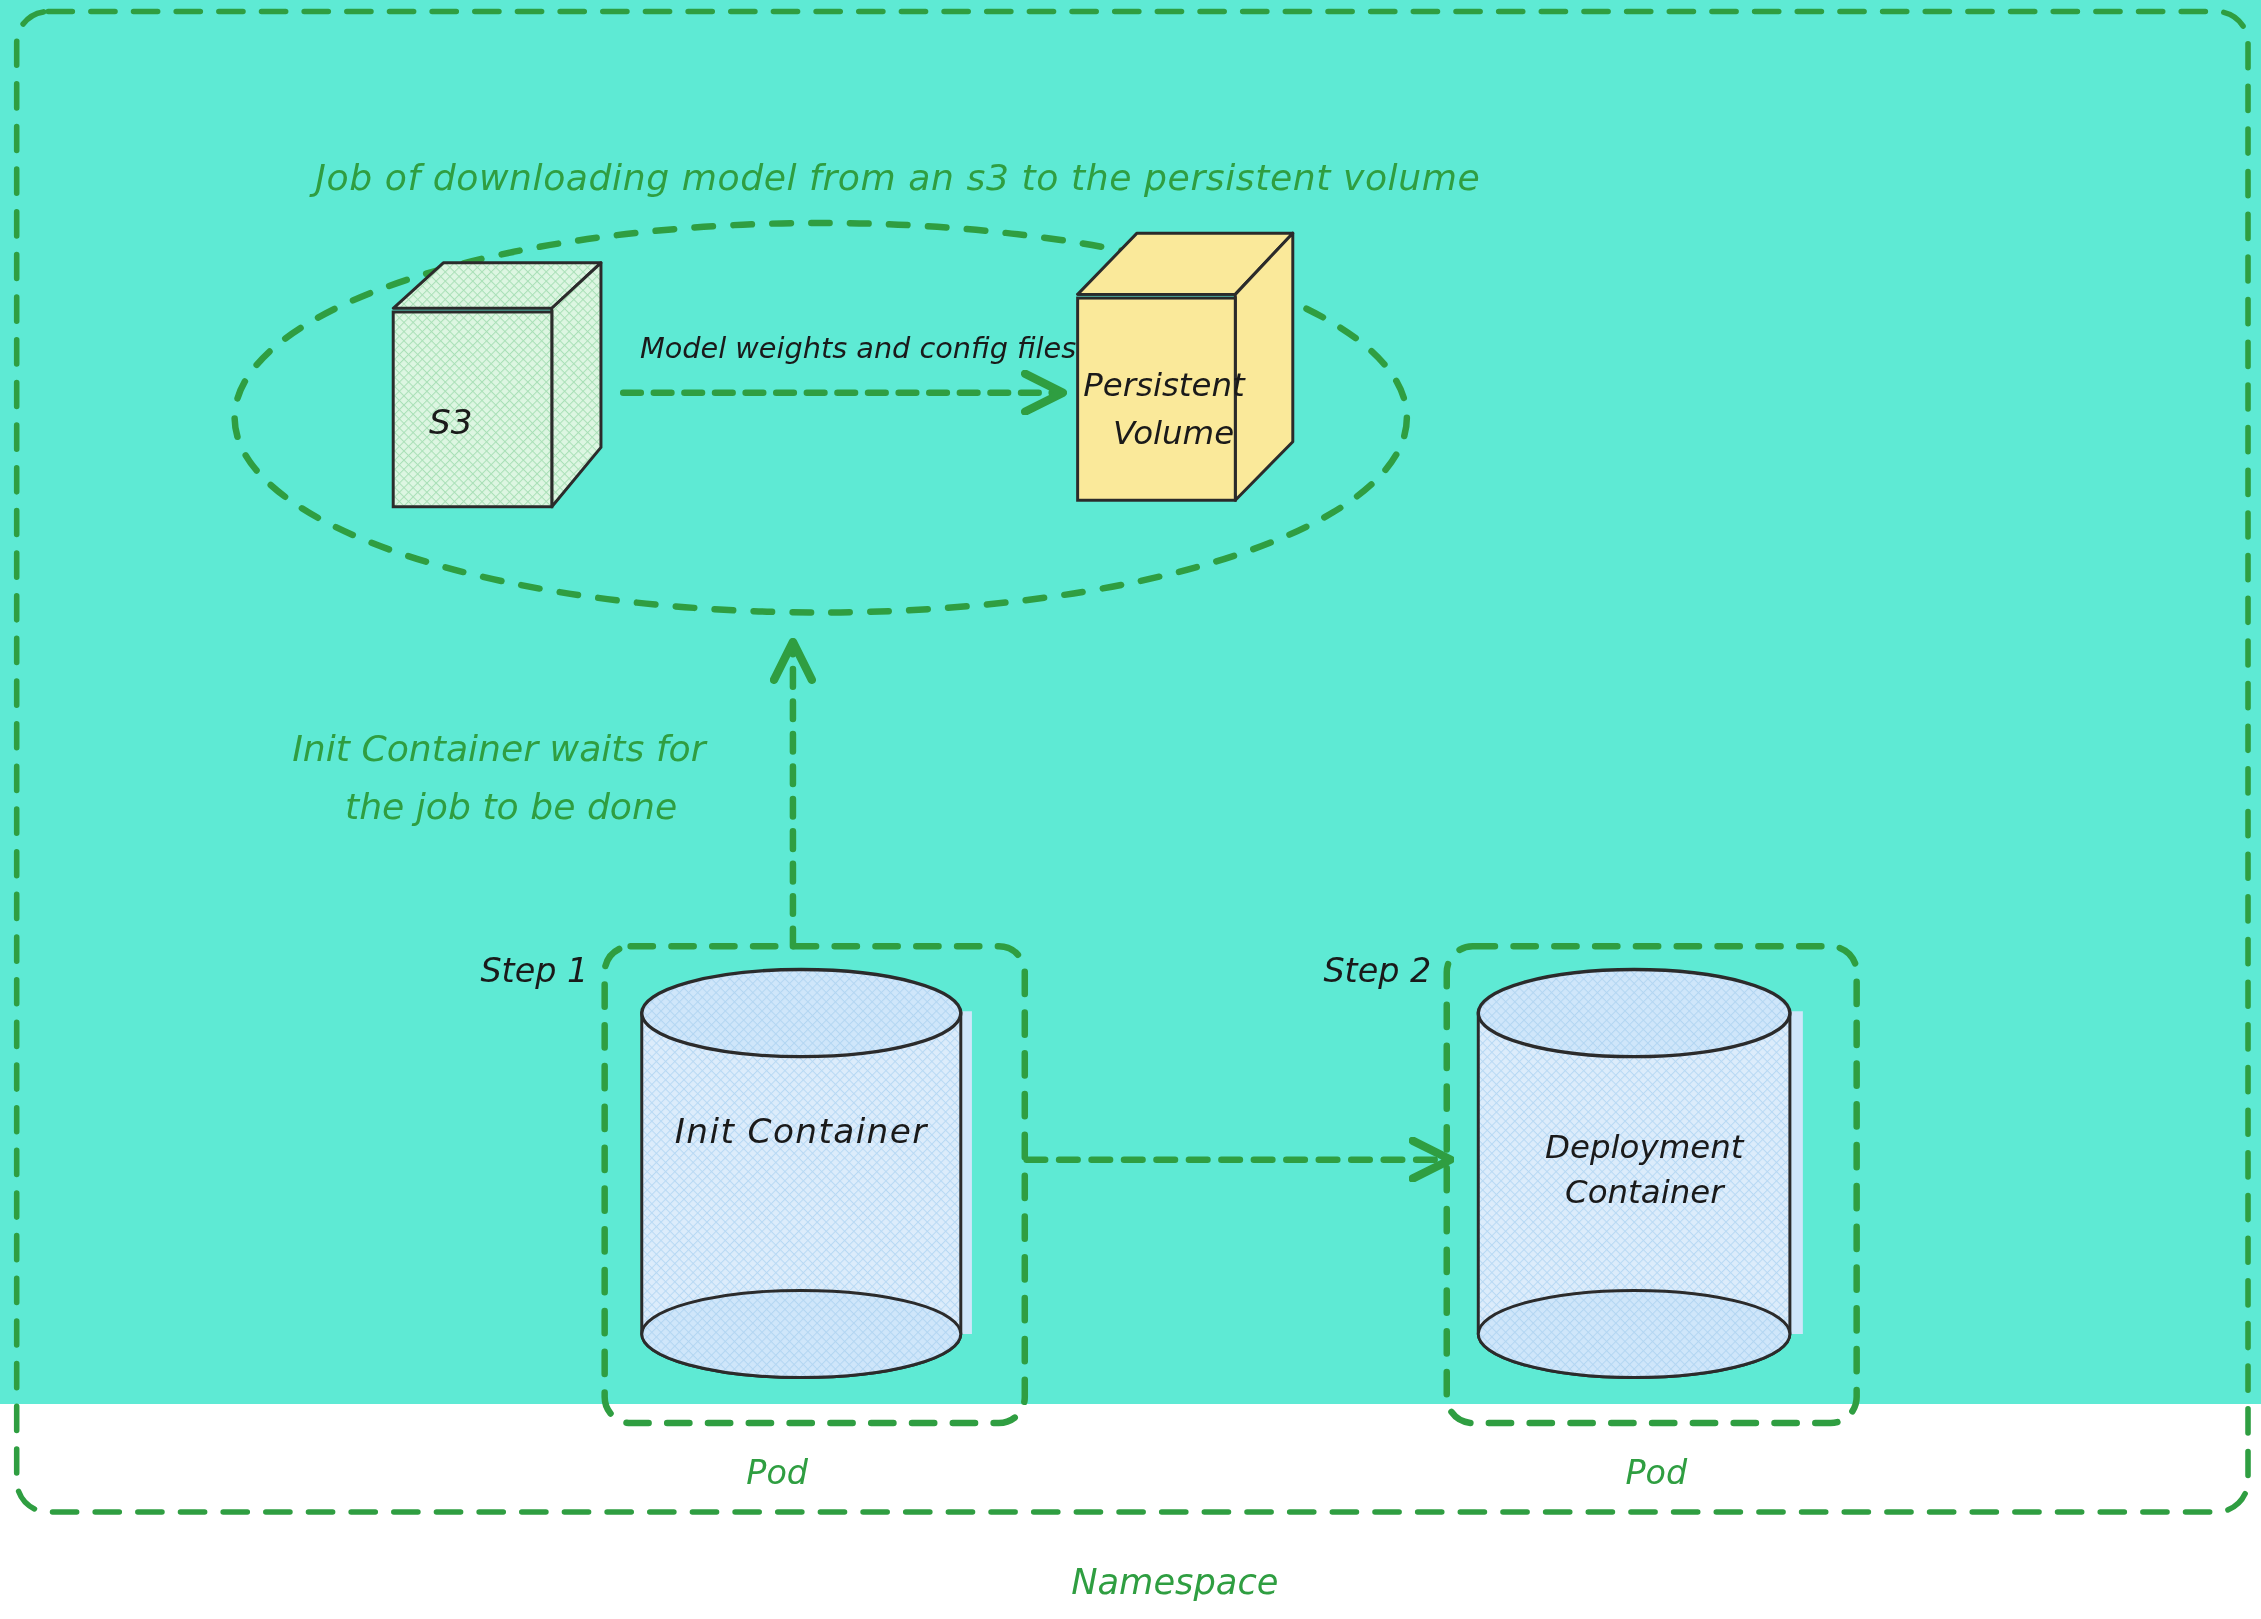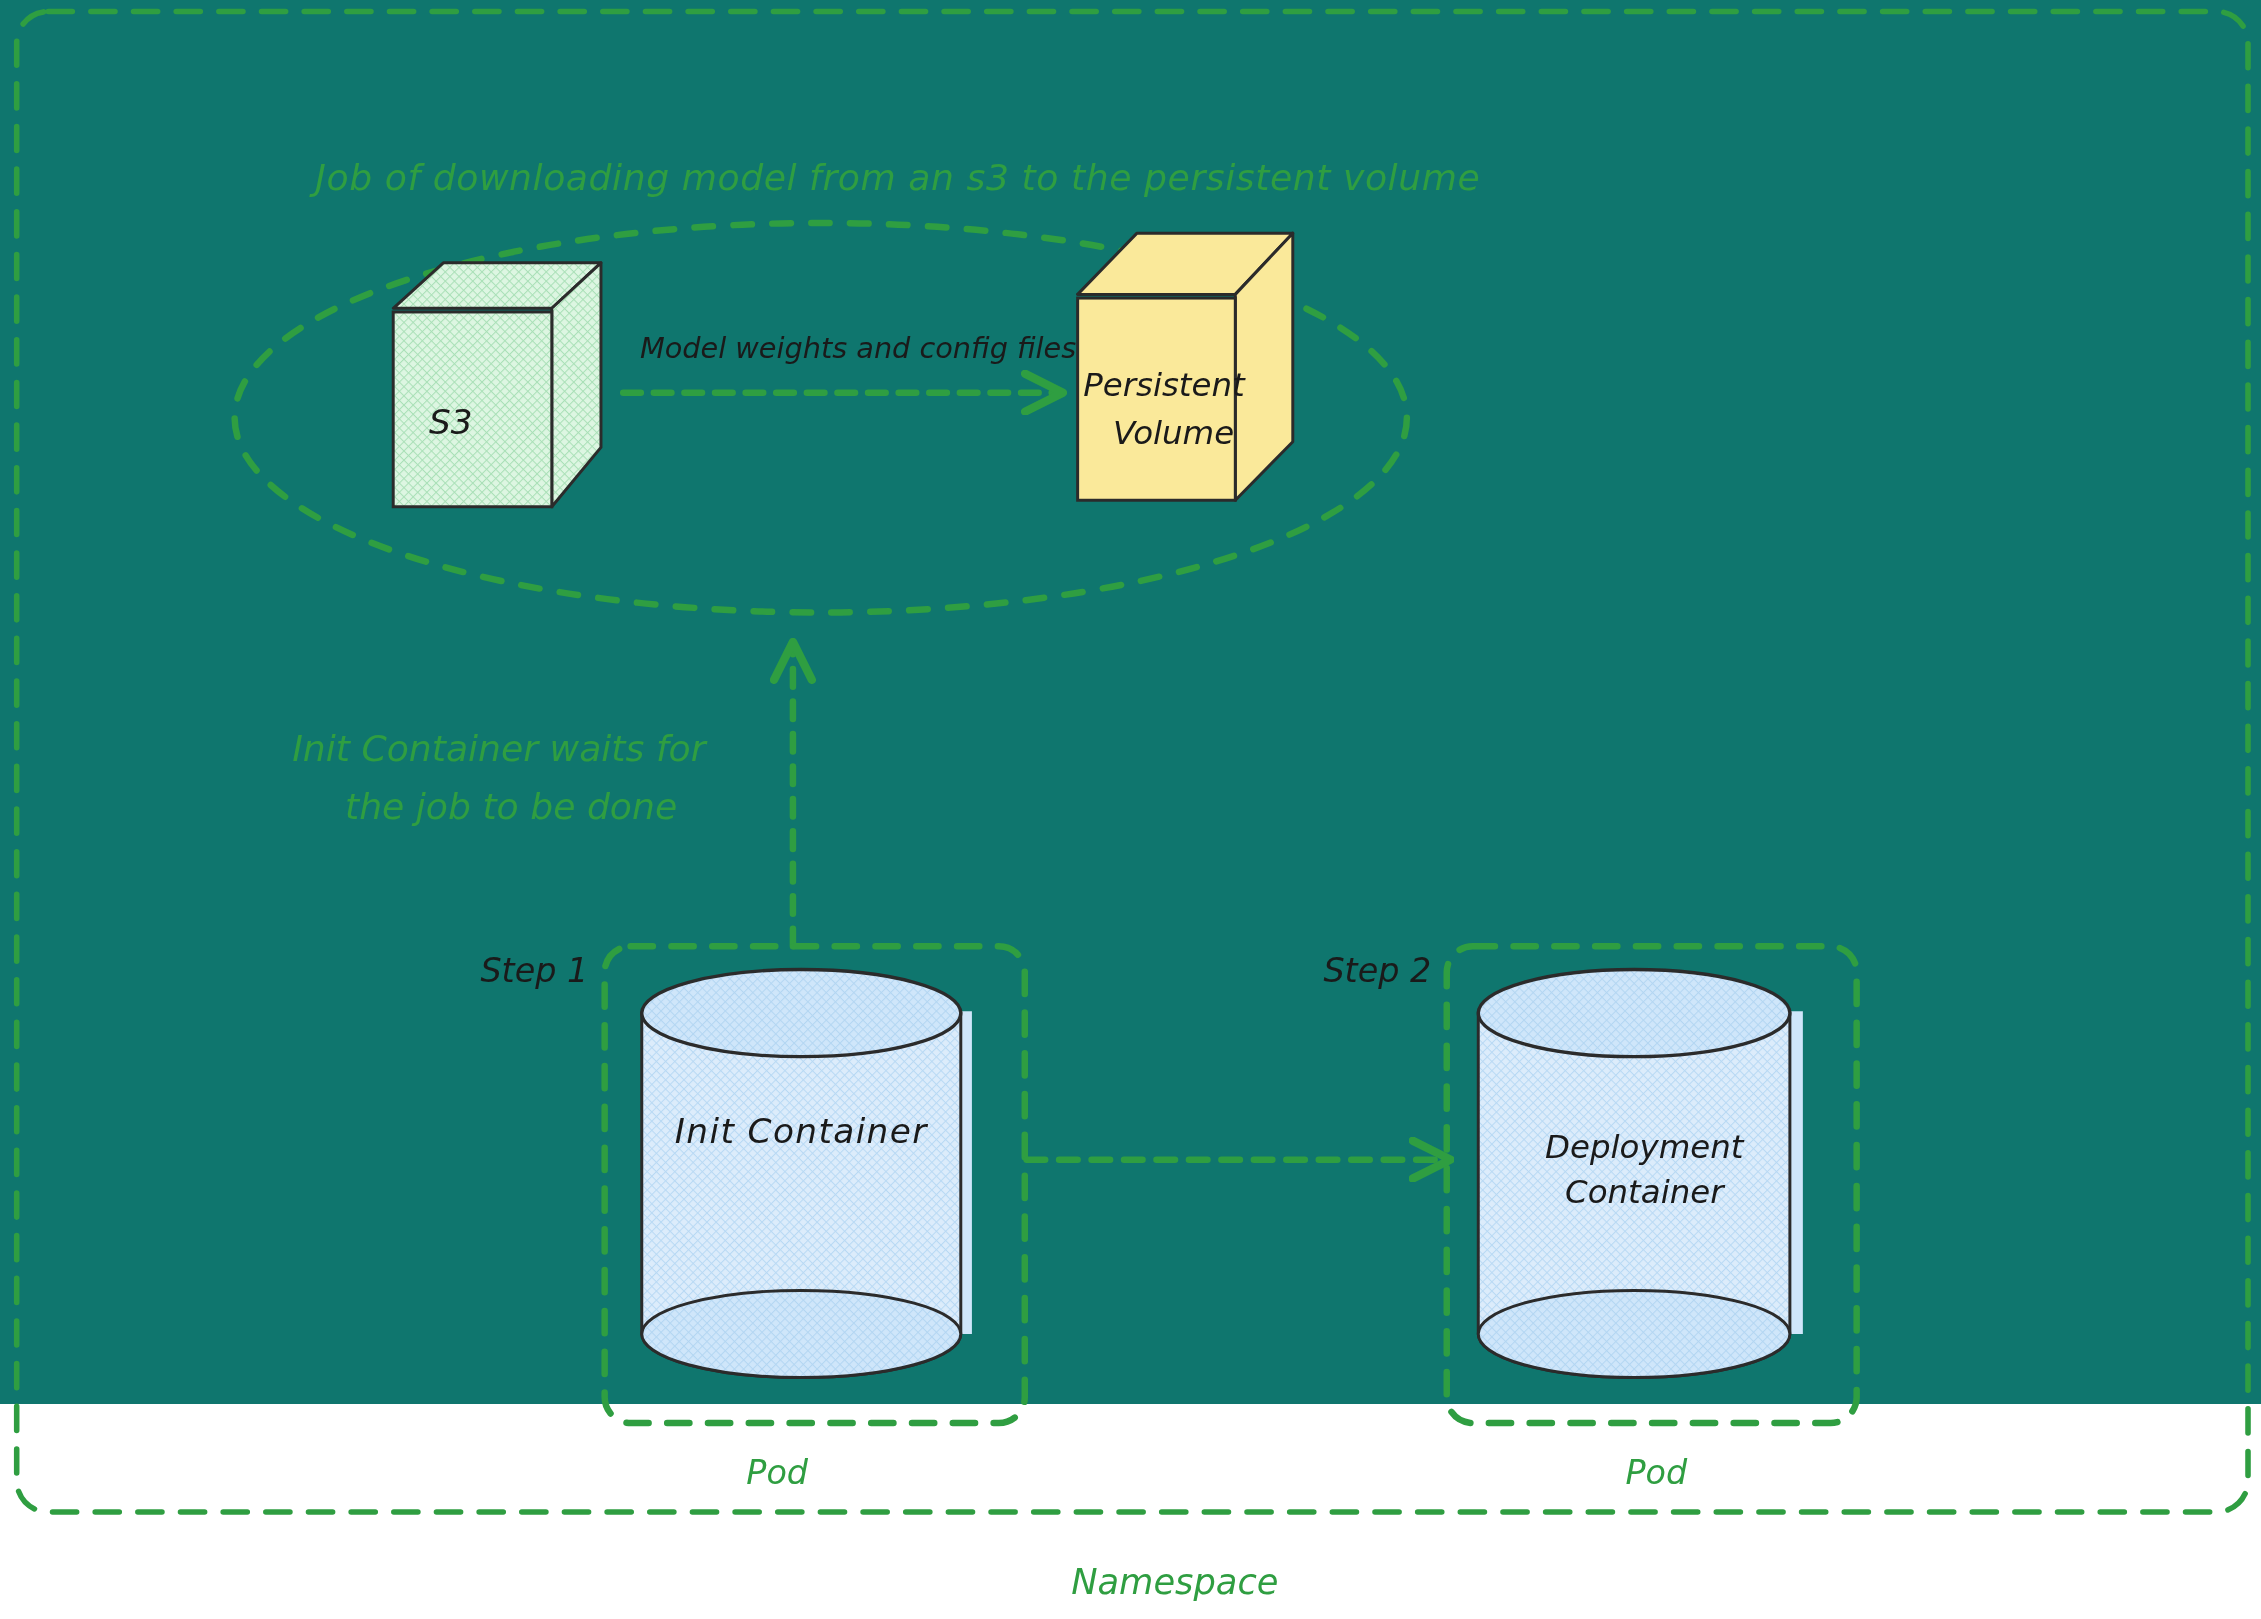--- a/index.html
+++ b/index.html
@@ -11,21 +11,21 @@
   body {
     width: 2261px;
     height: 1620px;
     overflow: hidden;
     font-family: "DejaVu Sans", sans-serif;
   }
   #canvas {
     position: relative;
     width: 2261px;
     height: 1404px;
-    background: #0f766e;
+    background: #5eead4;
   }
   #diagram-svg {
     position: absolute;
     top: 0;
     left: 0;
     width: 2261px;
     height: 1620px;
   }
   .hand-text {
     font-family: "DejaVu Sans", sans-serif;

